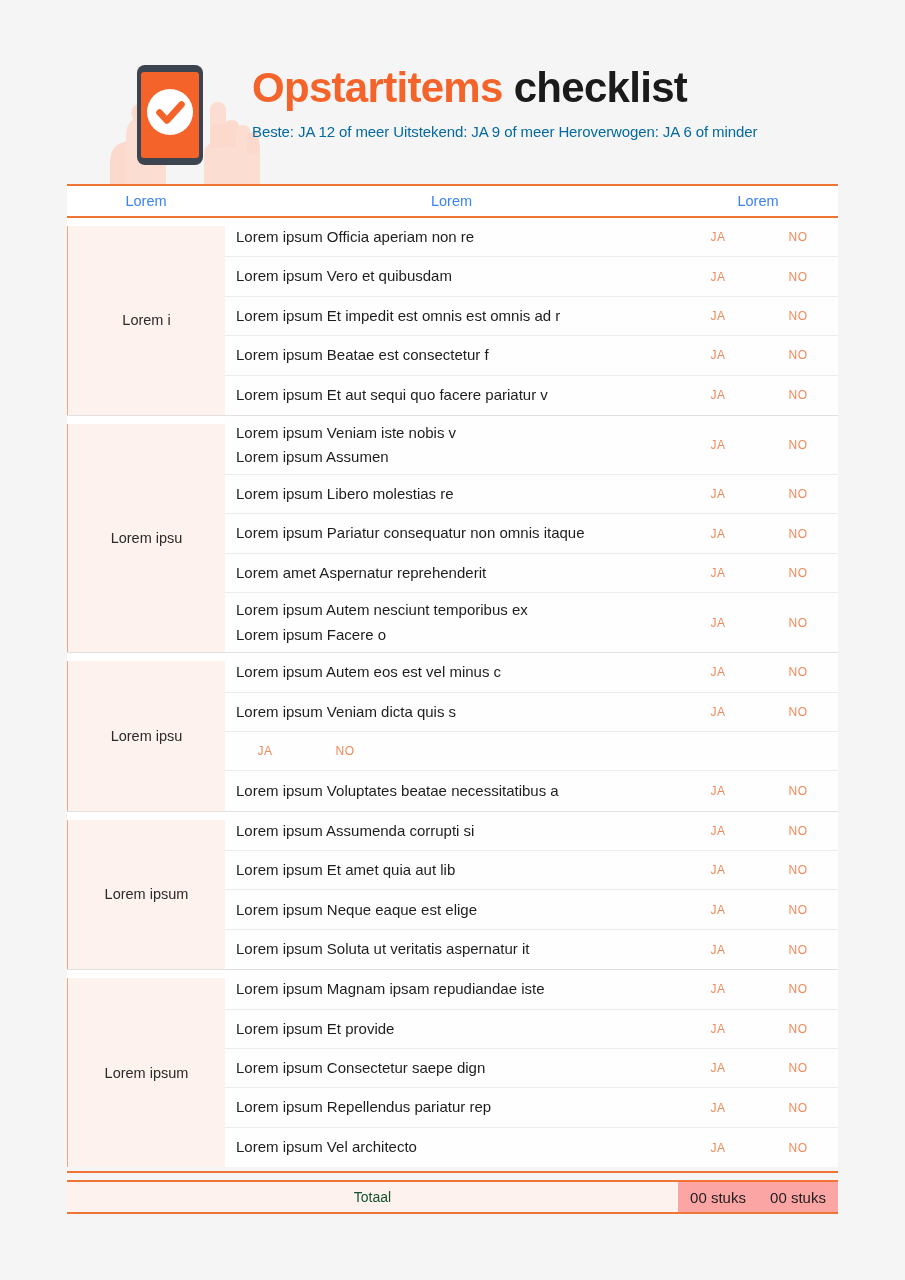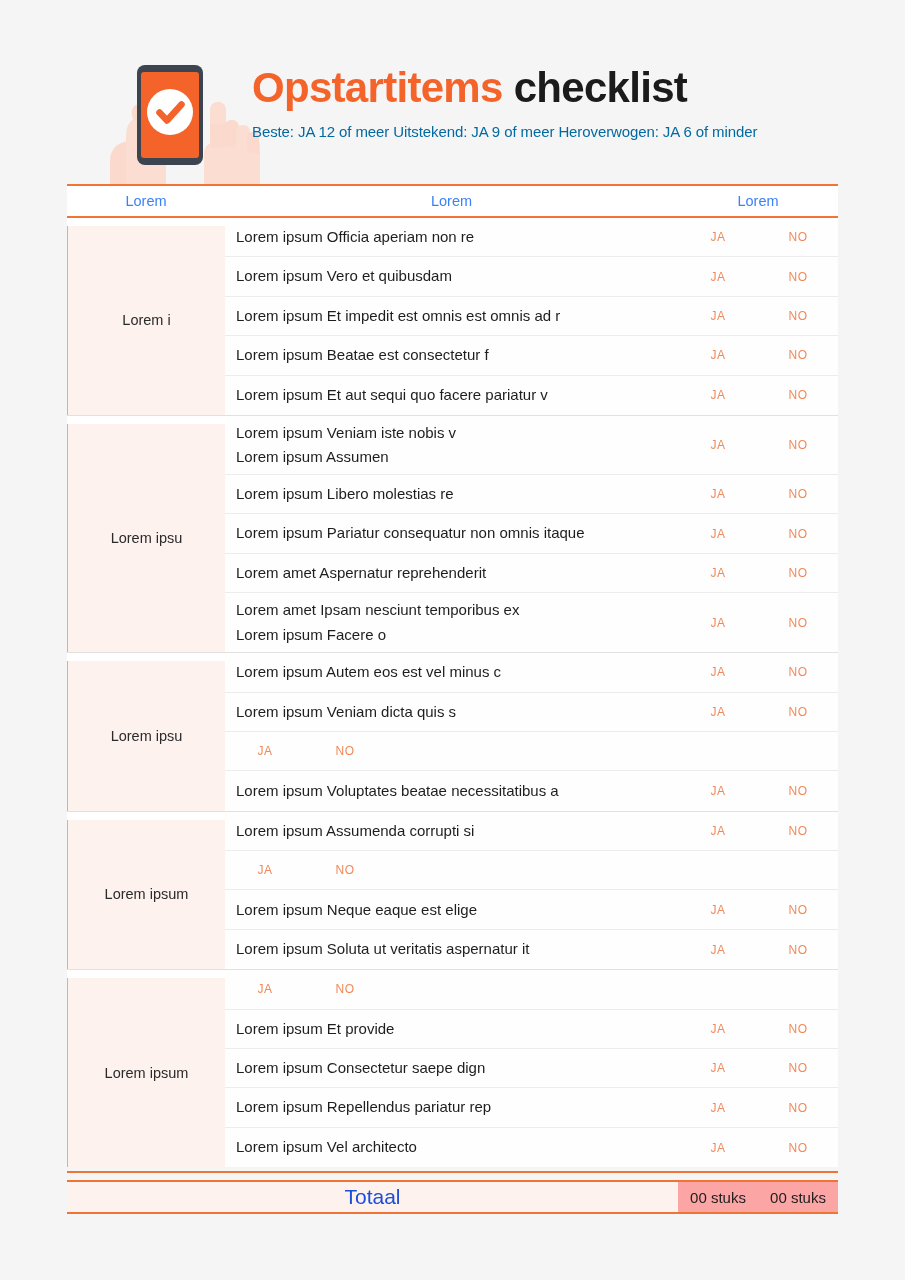--- a/index.html
+++ b/index.html
@@ -163,22 +163,22 @@
     display: flex;
     align-items: center;
     height: 32px;
     background: #fdf2ee;
     border-bottom: 2.5px solid #ef7436;
   }
   .total-label {
     width: 611px;
     flex: 0 0 611px;
     text-align: center;
-    font-size: 21px;
-    color: #1d4ed8;
+    font-size: 14px;
+    color: #14532d;
   }
   .total-val {
     width: 80px;
     flex: 0 0 80px;
     text-align: center;
     font-size: 15px;
     color: #1e1e1e;
     background: #fca5a5;
     height: 100%;
     display: flex;
@@ -300,21 +300,21 @@
             </div>
             <div class="row">
               <div class="cell-item">
                 <span class="line">Lorem amet Aspernatur reprehenderit</span>
               </div>
               <div class="cell-res">JA</div>
               <div class="cell-res">NO</div>
             </div>
             <div class="row two-line">
               <div class="cell-item">
-                <span class="line">Lorem amet Ipsam nesciunt temporibus ex</span>
+                <span class="line">Lorem ipsum Autem nesciunt temporibus ex</span>
                 <span class="line">Lorem ipsum Facere o</span>
               </div>
               <div class="cell-res">JA</div>
               <div class="cell-res">NO</div>
             </div>
           </div>
         </div>
         <div class="section">
           <div class="section-label">Lorem ipsu</div>
           <div class="section-rows">
@@ -349,20 +349,23 @@
           <div class="section-label">Lorem ipsum</div>
           <div class="section-rows">
             <div class="row">
               <div class="cell-item">
                 <span class="line">Lorem ipsum Assumenda corrupti si</span>
               </div>
               <div class="cell-res">JA</div>
               <div class="cell-res">NO</div>
             </div>
             <div class="row">
+              <div class="cell-item">
+                <span class="line">Lorem ipsum Et amet quia aut lib</span>
+              </div>
               <div class="cell-res">JA</div>
               <div class="cell-res">NO</div>
             </div>
             <div class="row">
               <div class="cell-item">
                 <span class="line">Lorem ipsum Neque eaque est elige</span>
               </div>
               <div class="cell-res">JA</div>
               <div class="cell-res">NO</div>
             </div>
@@ -372,20 +375,23 @@
               </div>
               <div class="cell-res">JA</div>
               <div class="cell-res">NO</div>
             </div>
           </div>
         </div>
         <div class="section">
           <div class="section-label">Lorem ipsum</div>
           <div class="section-rows">
             <div class="row">
+              <div class="cell-item">
+                <span class="line">Lorem ipsum Magnam ipsam repudiandae iste</span>
+              </div>
               <div class="cell-res">JA</div>
               <div class="cell-res">NO</div>
             </div>
             <div class="row">
               <div class="cell-item">
                 <span class="line">Lorem ipsum Et provide</span>
               </div>
               <div class="cell-res">JA</div>
               <div class="cell-res">NO</div>
             </div>

